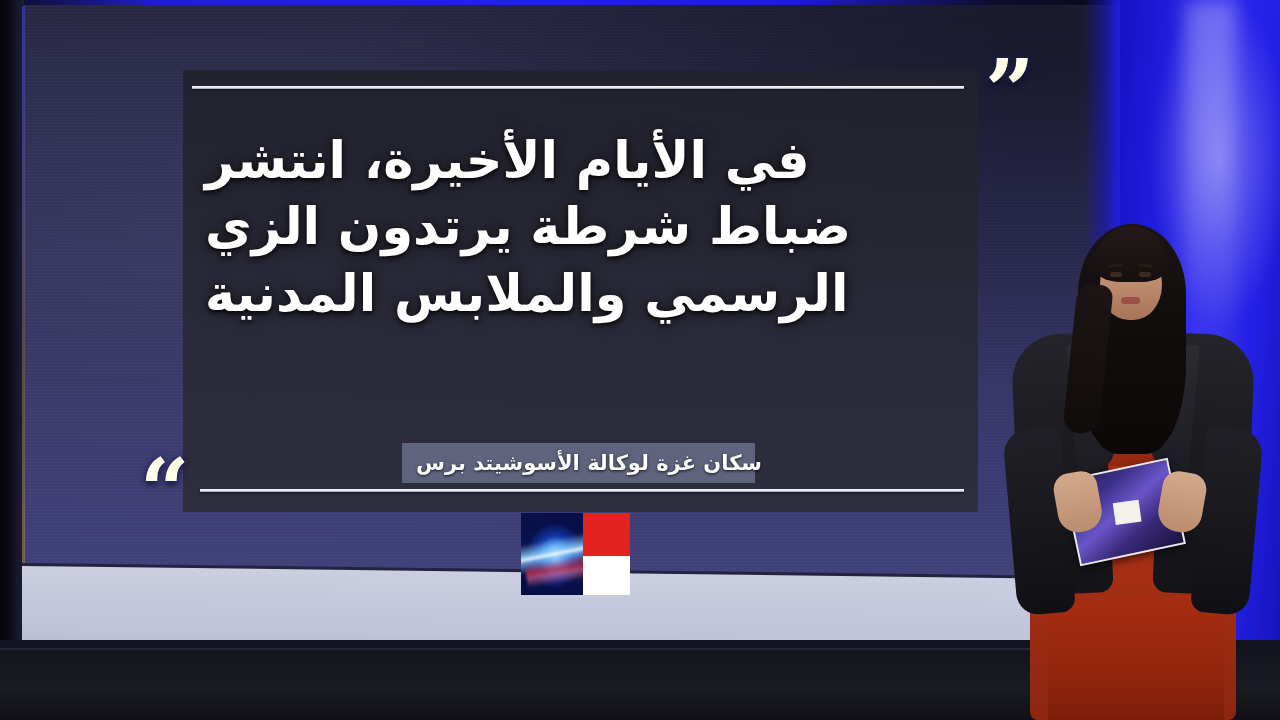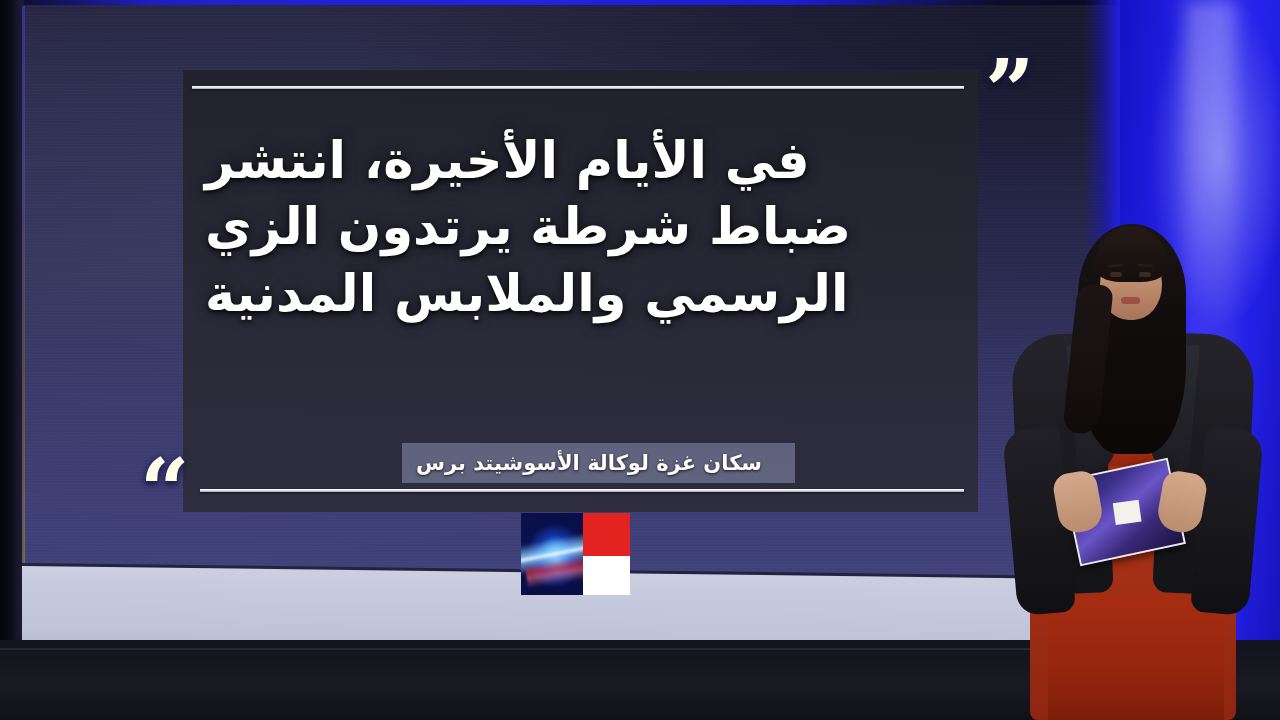--- a/index.html
+++ b/index.html
@@ -117,21 +117,21 @@
     font-size:51px;
     font-weight:700;
     line-height:1.30;
     letter-spacing:0px;
     text-shadow:0 2px 4px rgba(0,0,0,.85), 0 0 14px rgba(0,0,0,.55);
     white-space:pre-line;
     margin-top:18px;
   }
 
   .attribution{
-    position:absolute; left:402px; top:443px; width:393px; height:40px;
+    position:absolute; left:402px; top:443px; width:353px; height:40px;
     background:rgba(128,134,166,.62);
     display:flex; align-items:center; justify-content:flex-end;
     padding:0 14px;
     direction:rtl;
   }
   .attribution span{
     color:#ffffff; font-size:21px; font-weight:700;
     text-shadow:0 1px 3px rgba(0,0,0,.8);
     white-space:nowrap;
   }

